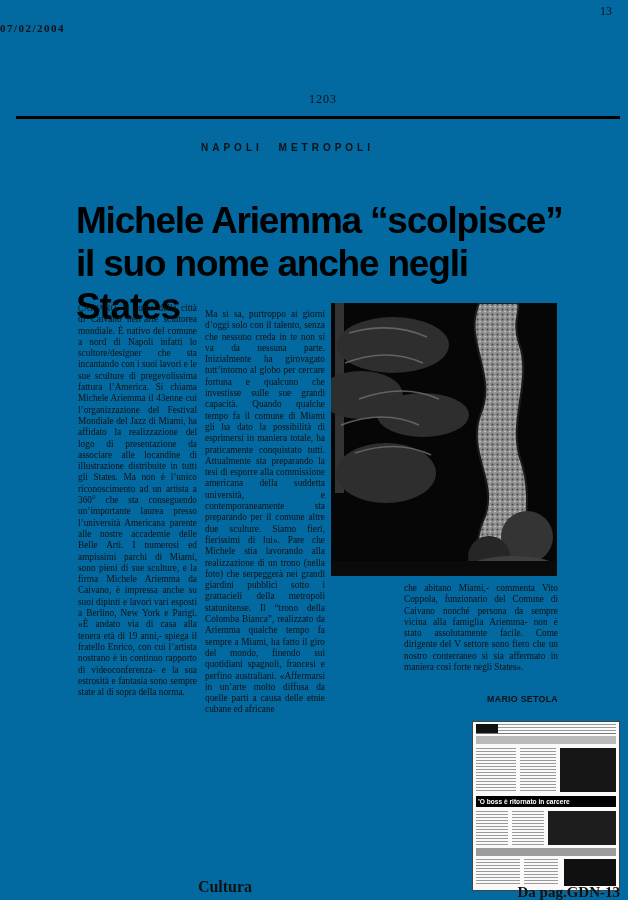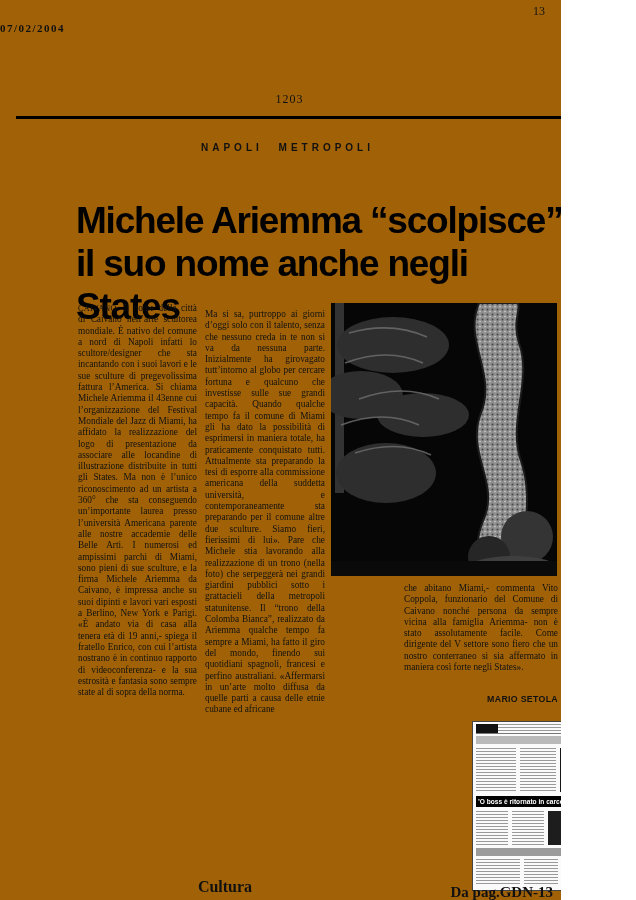--- a/index.html
+++ b/index.html
@@ -1,17 +1,17 @@
 <!DOCTYPE html>
 <html lang="it"><head>
 <meta charset="utf-8">
 <style>
   html,body { margin:0; padding:0; background:#ffffff; }
   .sheet {
-    position:relative; width:561px; height:900px; background:#a16207;
+    position:relative; width:628px; height:900px; background:#0369a1;
     font-family:"Liberation Serif", serif; color:#111; overflow:hidden;
   }
   .abs { position:absolute; }
 
   .page-number { top:4px; right:16px; font-size:12px; }
   .issue-date { top:22px; left:0; width:100%; text-align:left;
     font-weight:bold; font-size:11px; letter-spacing:1.5px; }
   .masthead { top:40px; left:0; width:100%; text-align:center;
     font-weight:bold; font-size:42px; letter-spacing:10px; line-height:46px; }
   .edition-number { top:92px; left:9px; width:100%; text-align:center;

